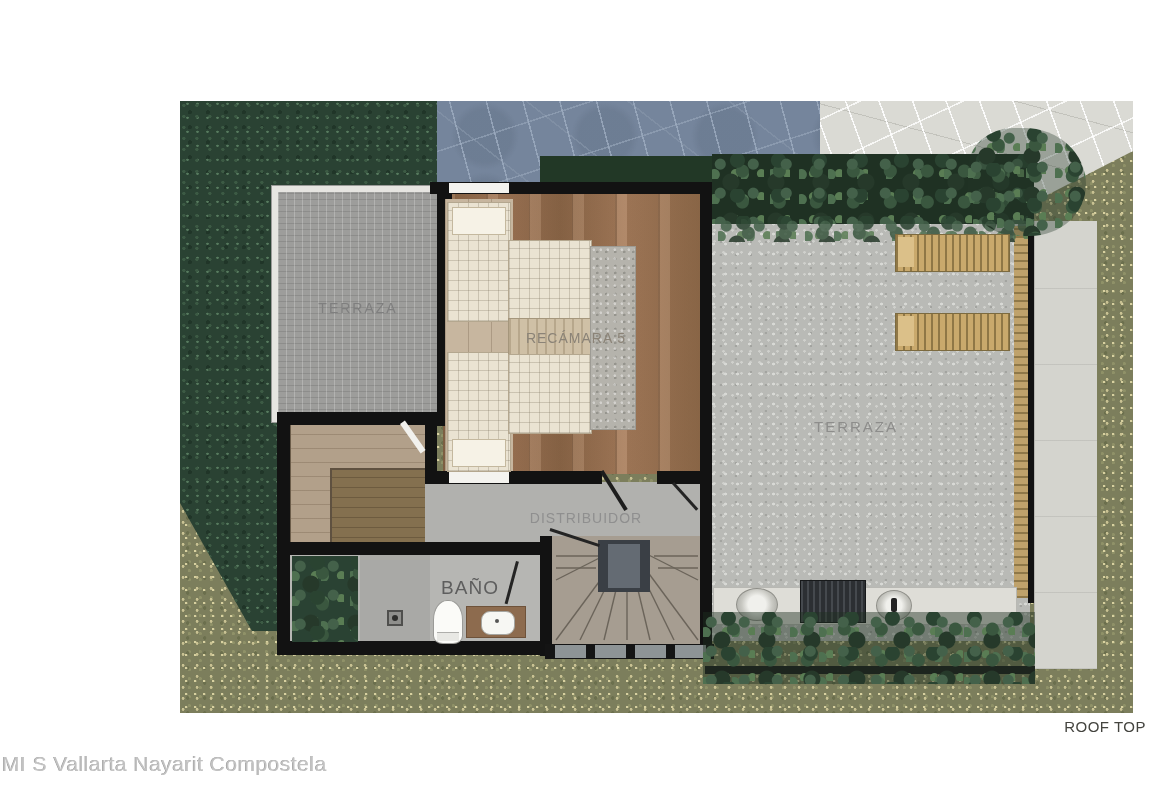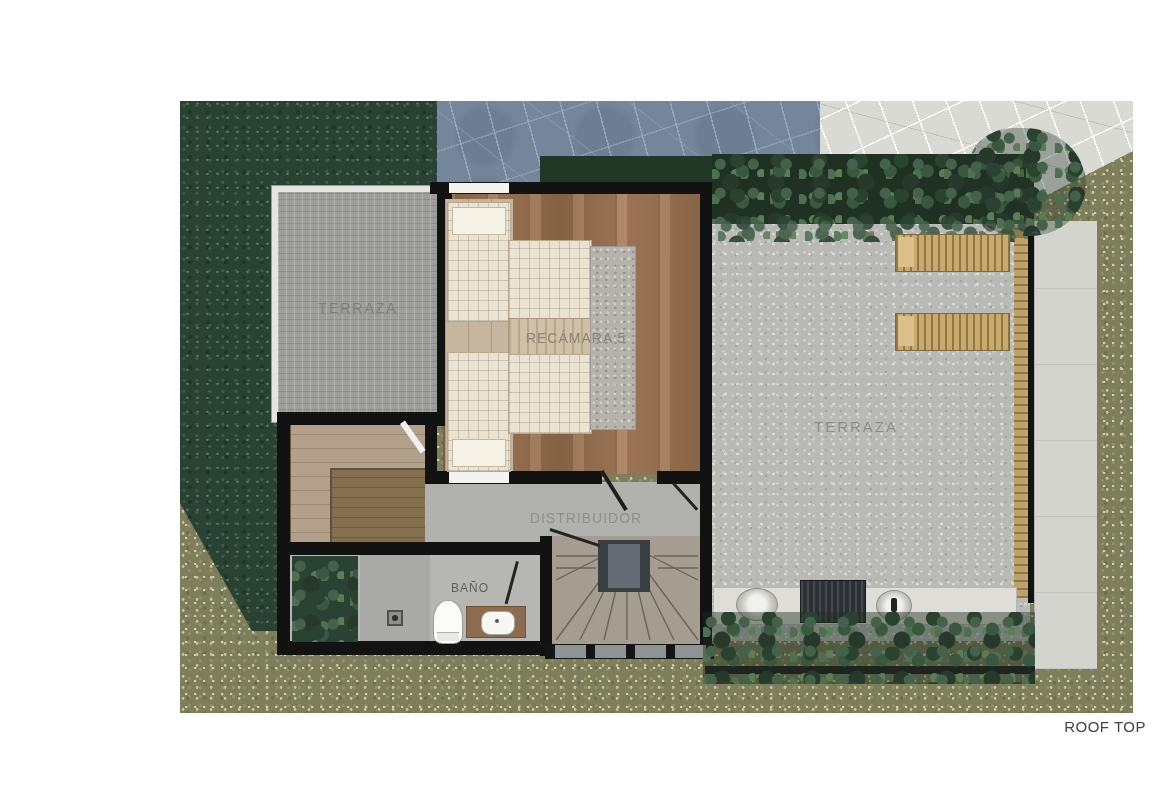--- a/index.html
+++ b/index.html
@@ -80,21 +80,21 @@
       repeating-linear-gradient(90deg, rgba(120,110,90,.28) 0 1px, transparent 1px 10px);
   }
   .wall{background:#121212;}
   
   .lbl{position:absolute;transform:translate(-50%,-50%);white-space:nowrap;
        font-family:"Liberation Sans",sans-serif;}
   .lbl-room{font-size:14px;letter-spacing:2px;color:#7f7f7f;}
   .lbl-recamara{font-size:14px;letter-spacing:1px;color:#8b8377;}
   .lbl-terr-r{font-size:15px;letter-spacing:2px;color:#8d8d8b;}
   .lbl-dist{font-size:14px;letter-spacing:1px;color:#8f8f8f;}
-  .lbl-bano{font-size:12px;letter-spacing:1px;color:#5e5e5e;}
+  .lbl-bano{font-size:19px;letter-spacing:1px;color:#5e5e5e;}
   .rooftop{position:absolute;left:1040px;top:702px;width:106px;text-align:right;
        font-size:15px;letter-spacing:.5px;color:#44443f;}
   .watermark{position:absolute;left:2px;top:736px;font-size:21px;letter-spacing:.5px;
        color:#c2c2c2;text-shadow:1px 1px 0 #ffffff,-0.5px -0.5px 0 #919191;}
 </style>
 </head>
 <body>
 
 <div class="abs" style="left:0;top:16px;width:1039px;height:785px;border-radius:28px;">
 
@@ -238,14 +238,15 @@
   </div>
   <div class="abs foliage" style="left:703px;top:596px;width:332px;height:72px;background-color:rgba(30,48,33,.45);"></div>
 
   <div class="lbl lbl-room" style="left:358px;top:292px;">TERRAZA</div>
   <div class="lbl lbl-recamara" style="left:576px;top:322px;">RECÁMARA 5</div>
   <div class="lbl lbl-terr-r" style="left:856px;top:410px;">TERRAZA</div>
   <div class="lbl lbl-dist" style="left:586px;top:502px;">DISTRIBUIDOR</div>
   <div class="lbl lbl-bano" style="left:470px;top:572px;">BAÑO</div>
 
   <div class="rooftop">ROOF TOP</div>
+  <div class="watermark">MI S Vallarta Nayarit Compostela</div>
 
 </div>
 
 </body></html>

